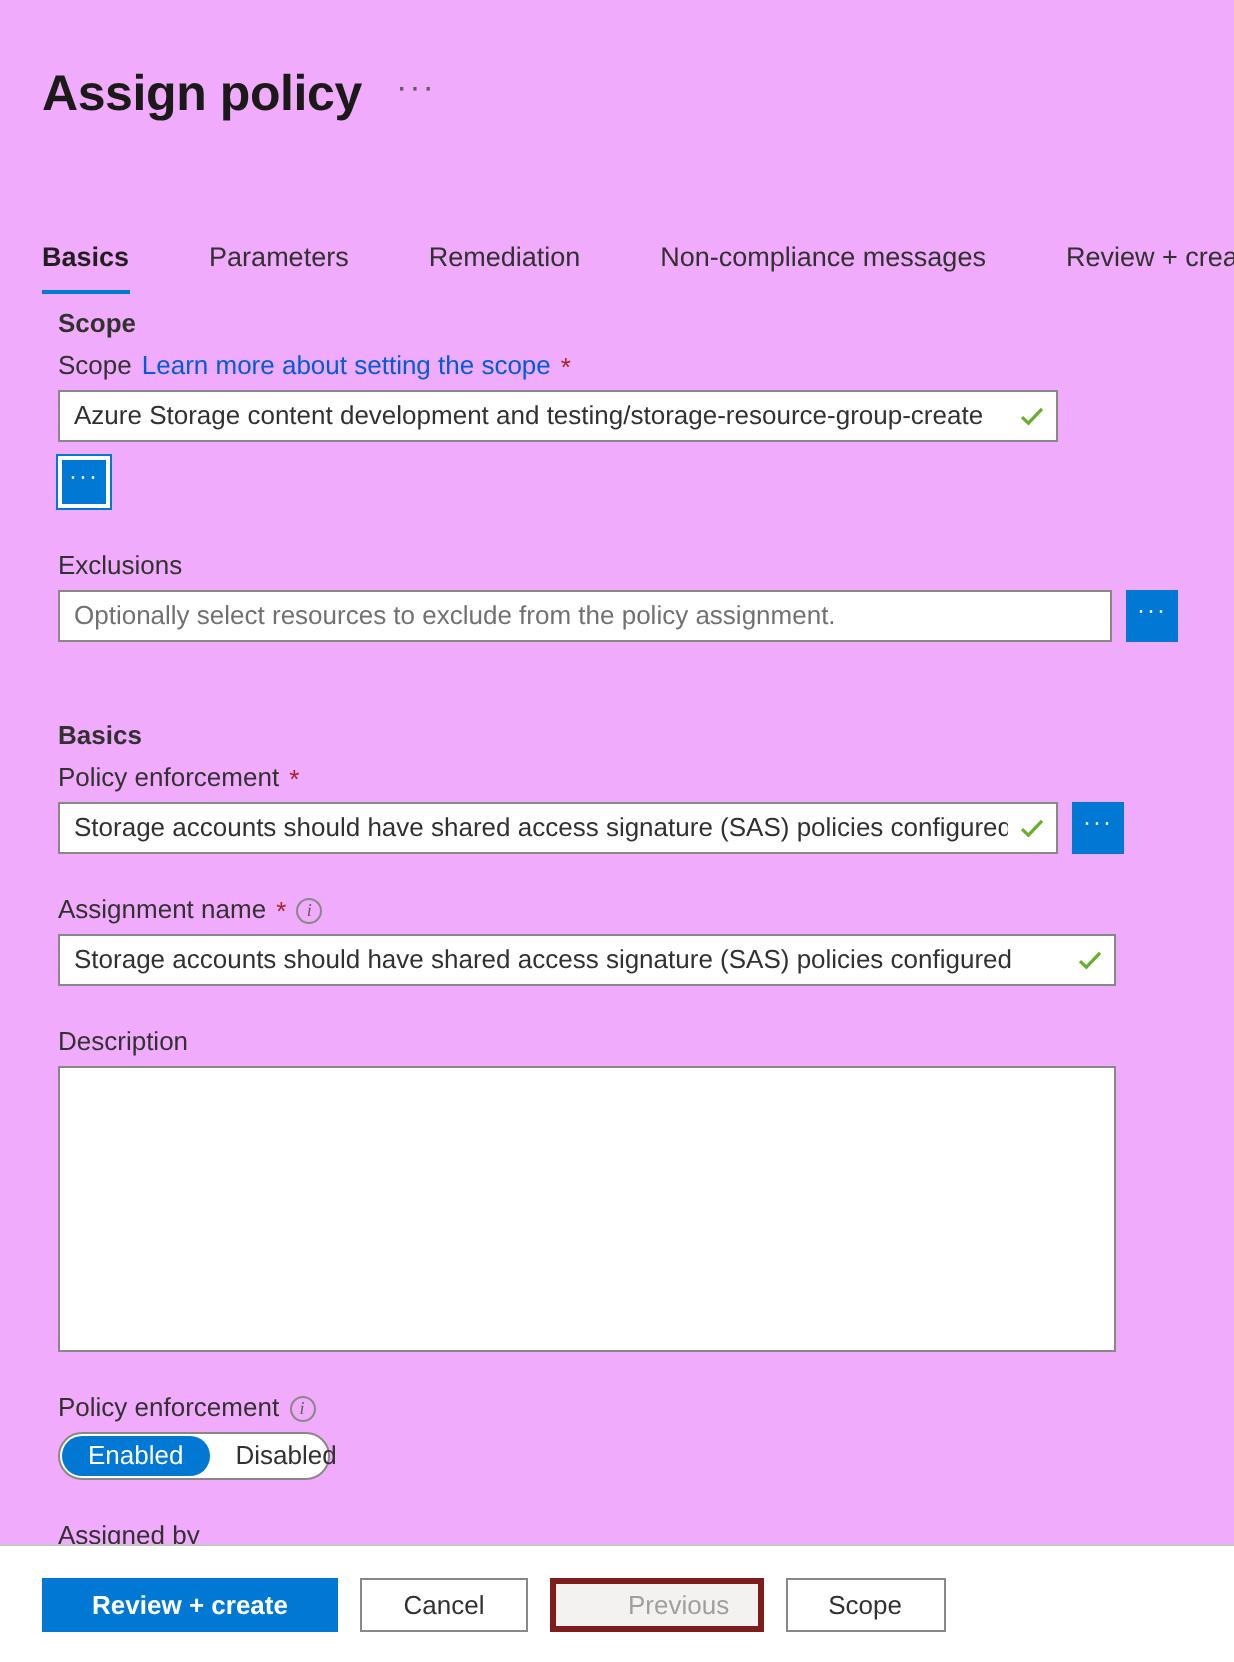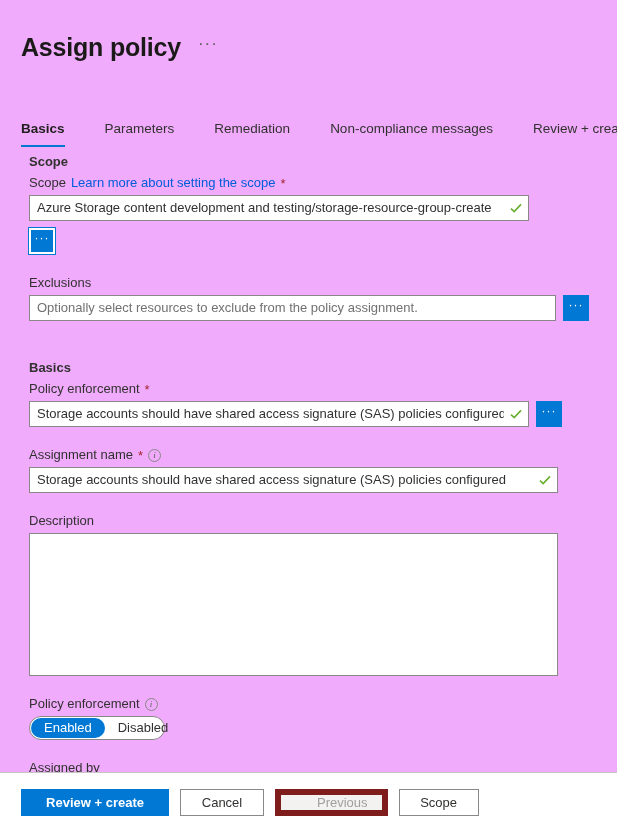--- a/index.html
+++ b/index.html
@@ -141,21 +141,21 @@
     height: 27px; min-width: 83px; padding: 0 14px; font-size: 13px;
     font-family: "Liberation Sans", sans-serif; cursor: pointer;
     display: inline-flex; align-items: center; justify-content: center;
     background: #fff; border: 1px solid #8a8886; color: #323130;
   }
   .btn.primary {
     background: #0078d4; border: 1px solid #0078d4; color: #fff;
     font-weight: 700; min-width: 148px;
   }
   .btn.disabled {
-    background: #f3f2f1; border: 6px solid #7f1d1d; color: #a19f9d;
+    background: #f3f2f1; border: 3px solid #7f1d1d; color: #a19f9d;
     cursor: default;
     padding-left: 36px;
   }
   .btn.w-cancel { min-width: 84px; }
   .btn.w-prev   { min-width: 100px; }
   .btn.w-next   { min-width: 80px; }
 </style>
 </head>
 <body>
 

